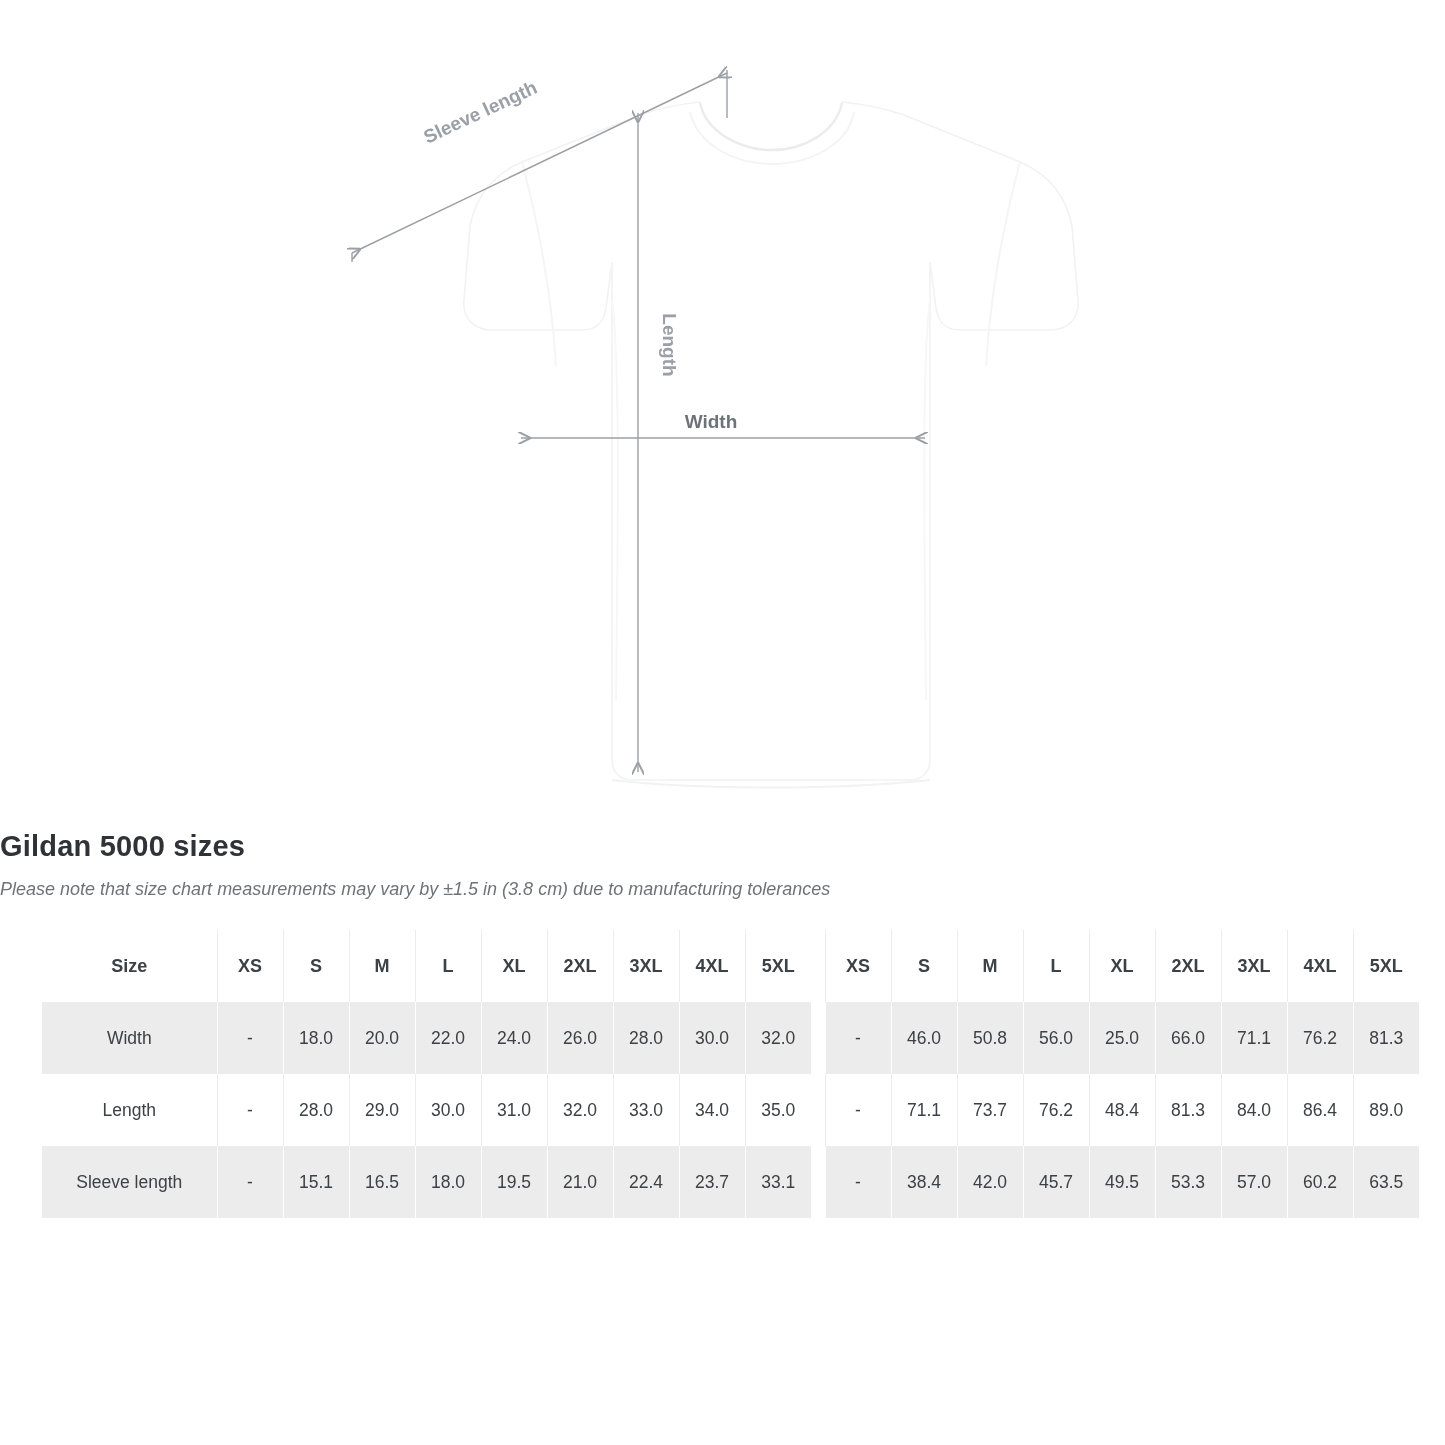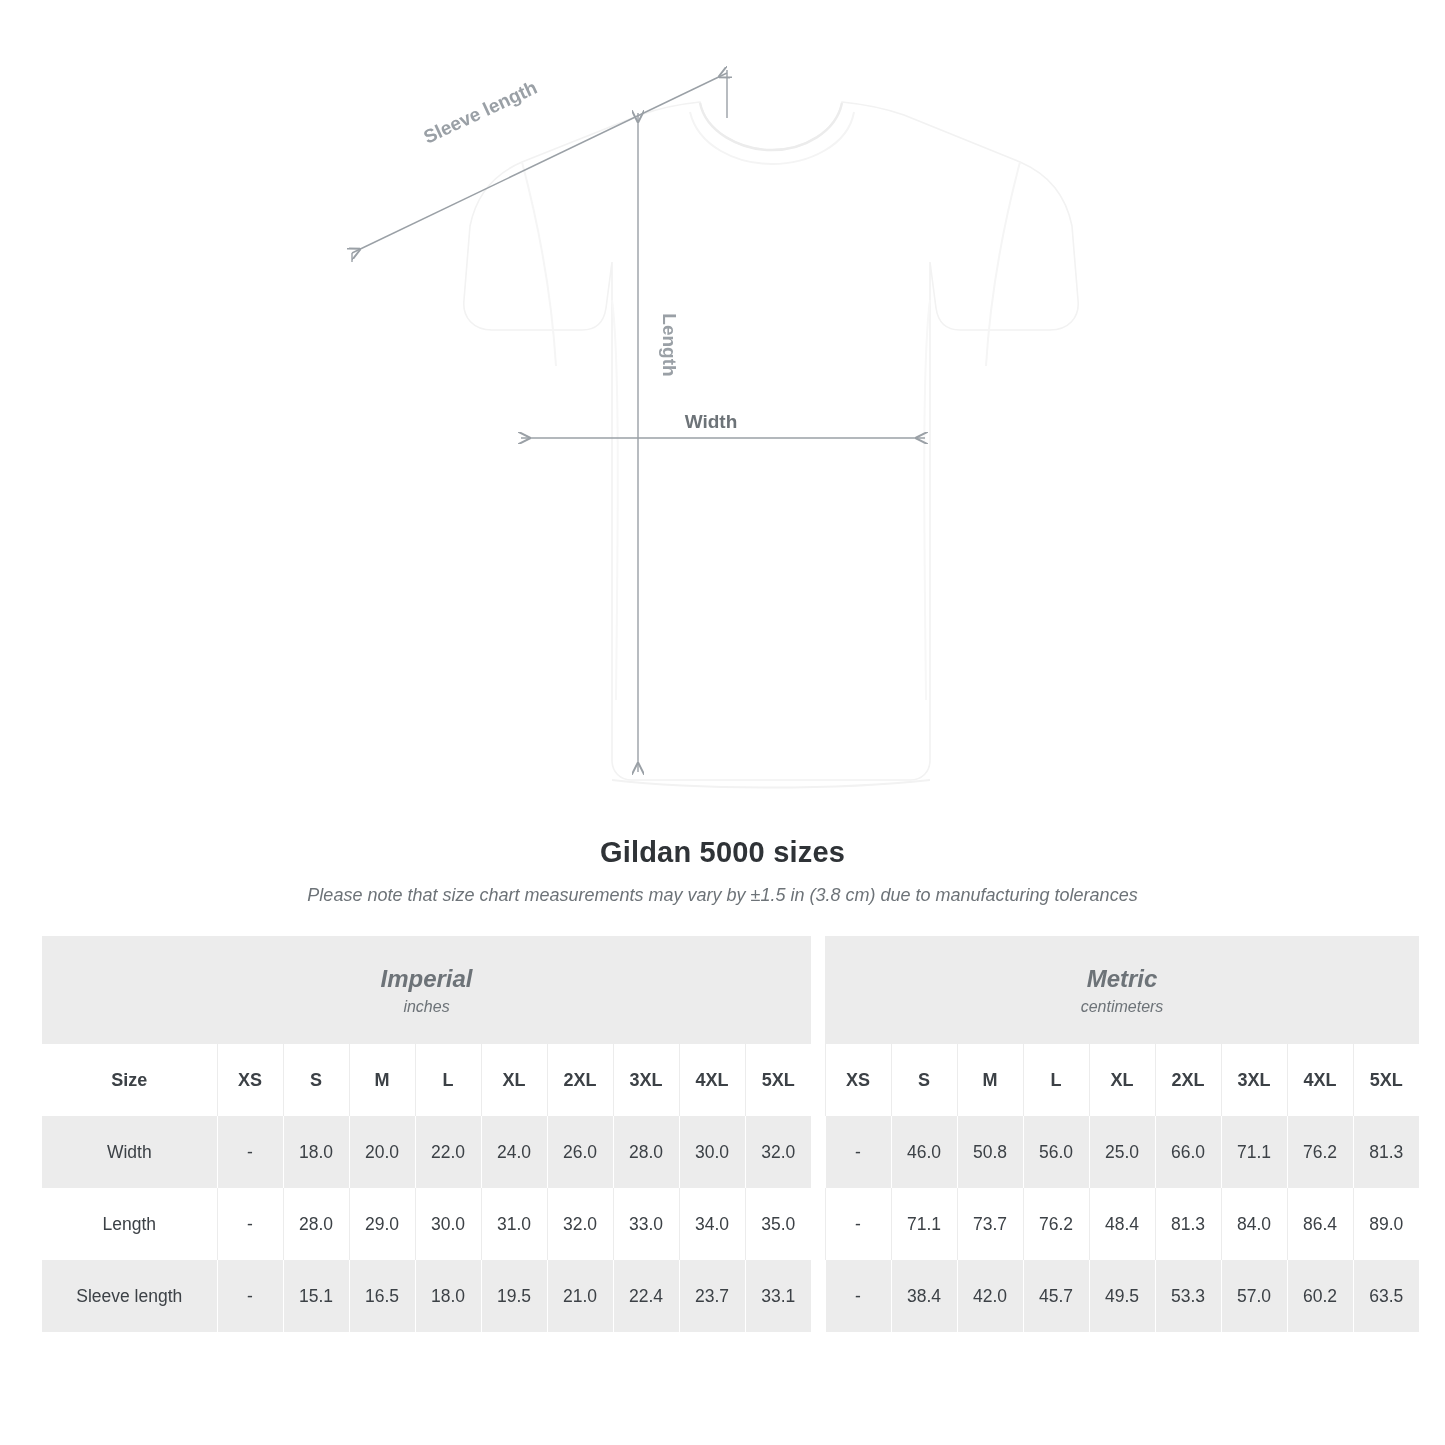--- a/index.html
+++ b/index.html
@@ -26,22 +26,22 @@
     position: relative;
     width: 1445px;
     height: 830px;
   }
   .illustration svg {
     display: block;
   }
 
   
   .title-block {
-    text-align: center;
-    margin-top: 6px;
+    text-align: left;
+    margin-top: 0;
   }
   .chart-title {
     font-size: 29px;
     font-weight: bold;
     color: #2f3337;
     letter-spacing: 0.2px;
   }
   .chart-note {
     margin-top: 16px;
     font-size: 18px;
@@ -210,31 +210,20 @@
 
   <div class="table-wrap">
     <table class="size-table">
       <colgroup>
         <col style="width:175px">
         <col span="9" style="width:66px">
         <col style="width:14px">
         <col span="9" style="width:66px">
       </colgroup>
       <tbody>
-        <tr class="unitbar">
-          <td colspan="10">
-            <div class="unit-name">Imperial</div>
-            <div class="unit-sub">inches</div>
-          </td>
-          <td class="gap-cell"></td>
-          <td colspan="9">
-            <div class="unit-name">Metric</div>
-            <div class="unit-sub">centimeters</div>
-          </td>
-        </tr>
 
         <tr class="header-row">
           <td class="rowlabel">Size</td>
           <td class="sizecell">XS</td>
           <td class="sizecell">S</td>
           <td class="sizecell">M</td>
           <td class="sizecell">L</td>
           <td class="sizecell">XL</td>
           <td class="sizecell">2XL</td>
           <td class="sizecell">3XL</td>

